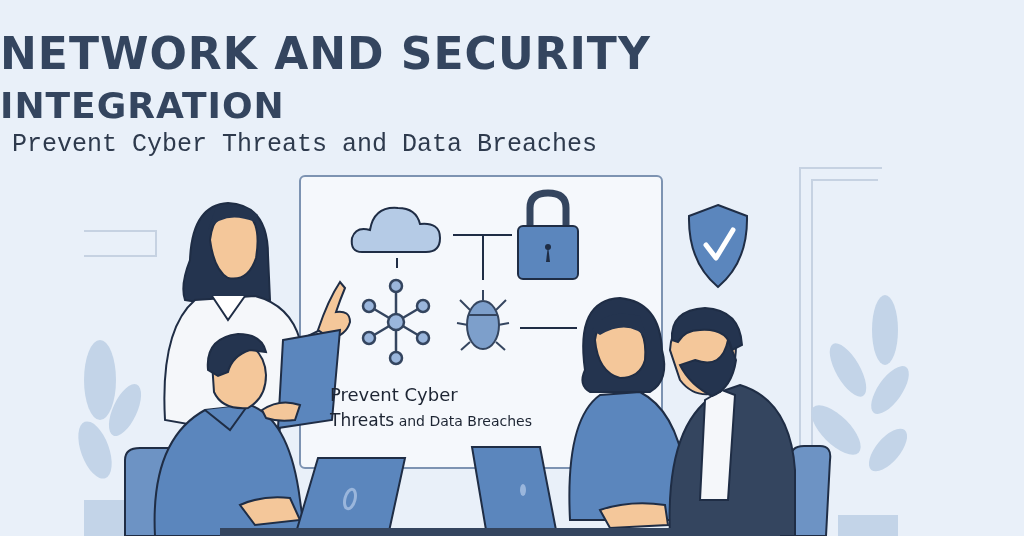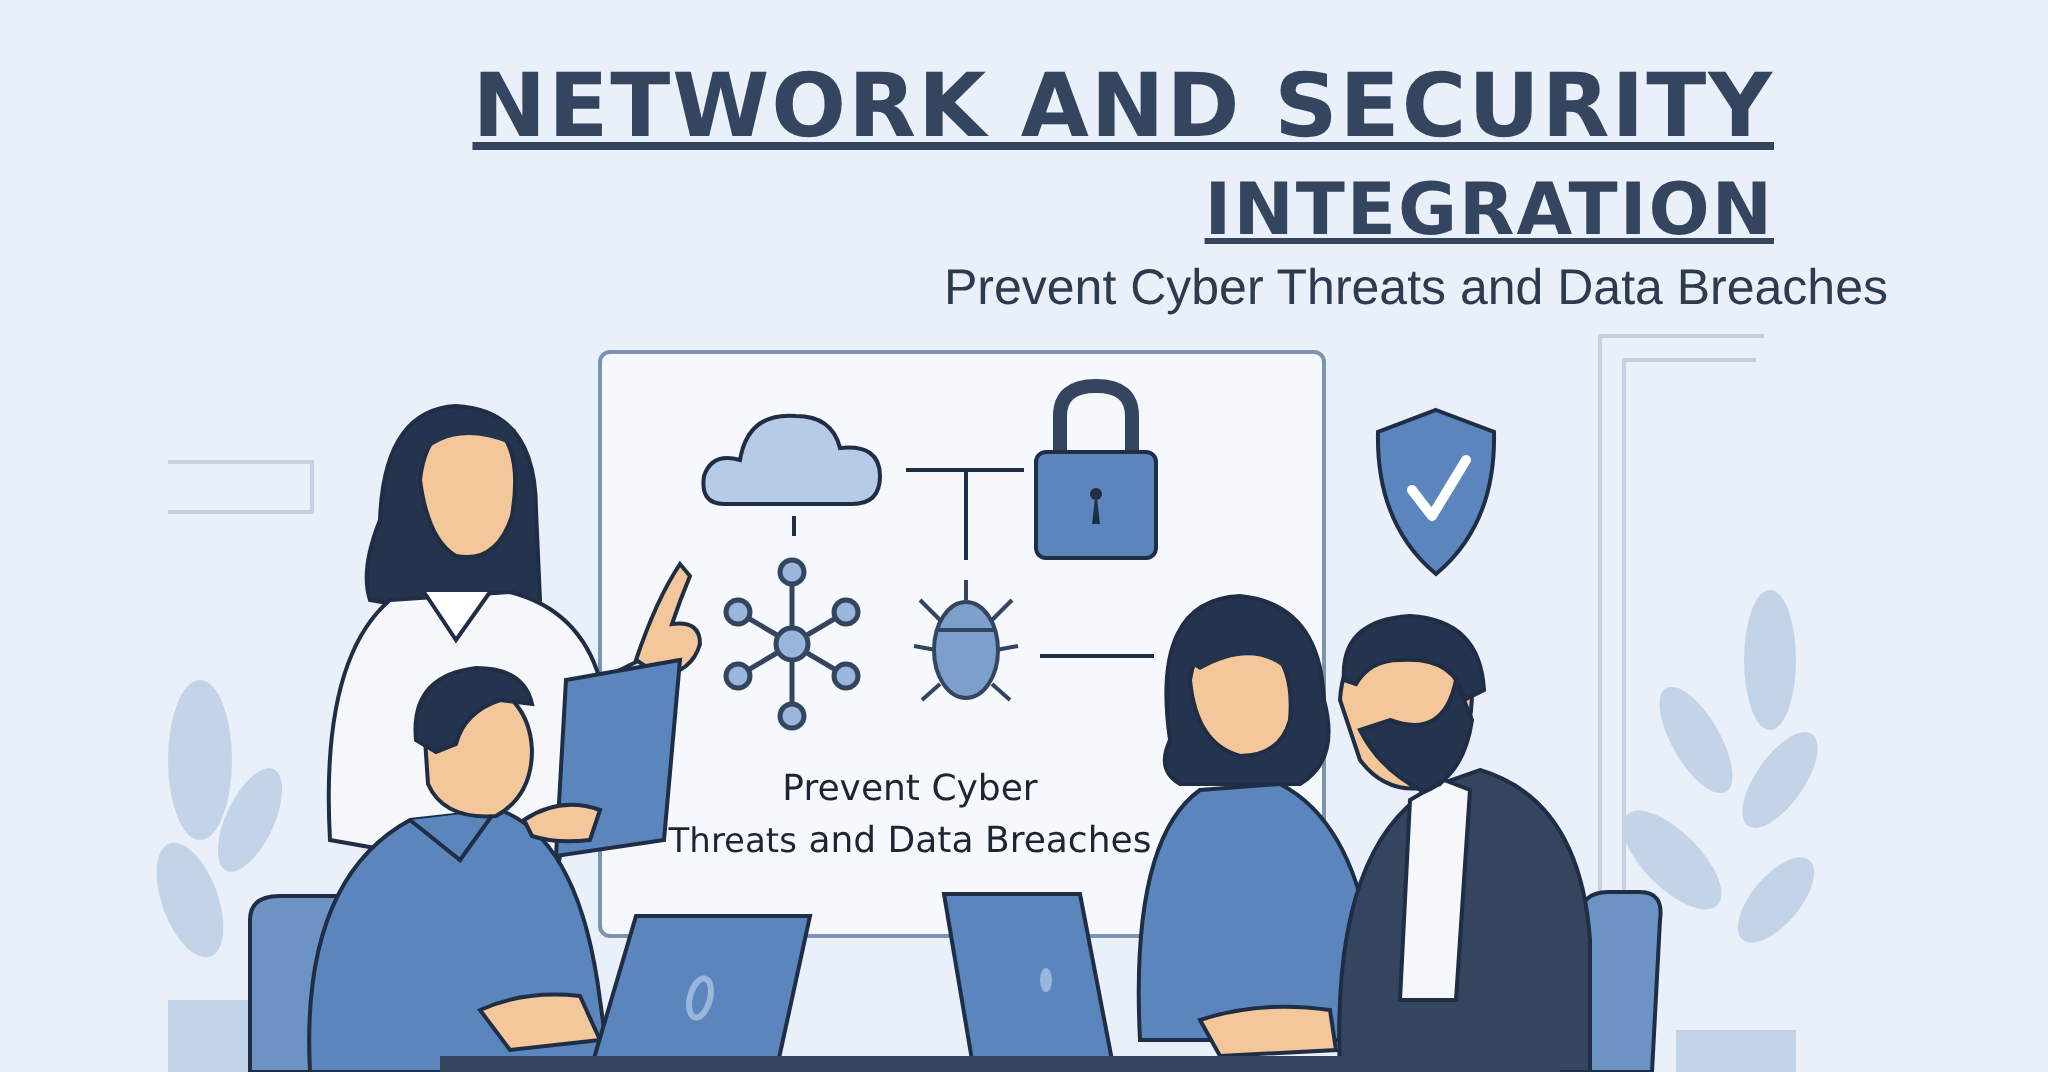--- a/index.html
+++ b/index.html
@@ -1,25 +1,25 @@
 <!DOCTYPE html>
 <html><head>
 <meta charset="utf-8">
 <style>
   html,body{margin:0;padding:0;}
   body{width:1024px;height:536px;overflow:hidden;background:#e9f0f9;font-family:"Liberation Sans",sans-serif;position:relative;}
-  .title{position:absolute;left:0;width:887px;text-align:right;color:#34455f;font-family:"DejaVu Sans",sans-serif;font-weight:bold;letter-spacing:1px;text-decoration:underline;}
+  .title{position:absolute;left:0;width:887px;text-align:left;color:#34455f;font-family:"DejaVu Sans",sans-serif;font-weight:bold;letter-spacing:1px;}
   .t1{top:28px;font-size:44px;line-height:52px;}
   .t2{top:80px;font-size:36px;line-height:52px;}
-  .sub{position:absolute;top:130px;left:0;width:944px;text-align:right;font-family:Liberation Sans, sans-serif;font-size:25px;color:#2e3a4d;}
+  .sub{position:absolute;top:130px;left:12px;width:944px;text-align:left;font-family:Liberation Mono, monospace;font-size:25px;color:#2e3a4d;}
   svg.scene{position:absolute;left:0;top:0;}
-  .wb-text{position:absolute;left:330px;width:250px;text-align:center;color:#1d2533;font-family:"DejaVu Sans",sans-serif;}
+  .wb-text{position:absolute;left:330px;width:250px;text-align:left;color:#1d2533;font-family:"DejaVu Sans",sans-serif;}
   .wb1{top:384px;font-size:18px;}
   .wb2{top:410px;font-size:17px;}
-  .wb2 small{font-size:18px;}
+  .wb2 small{font-size:14px;}
 </style>
 </head>
 <body>
 
 <svg class="scene" width="1024" height="536" viewBox="0 0 1024 536">
 
   <g fill="none" stroke="#c6d2e2" stroke-width="2">
     <path d="M800 540 V168 H882"></path>
     <path d="M812 540 V180 H878"></path>
   </g>

